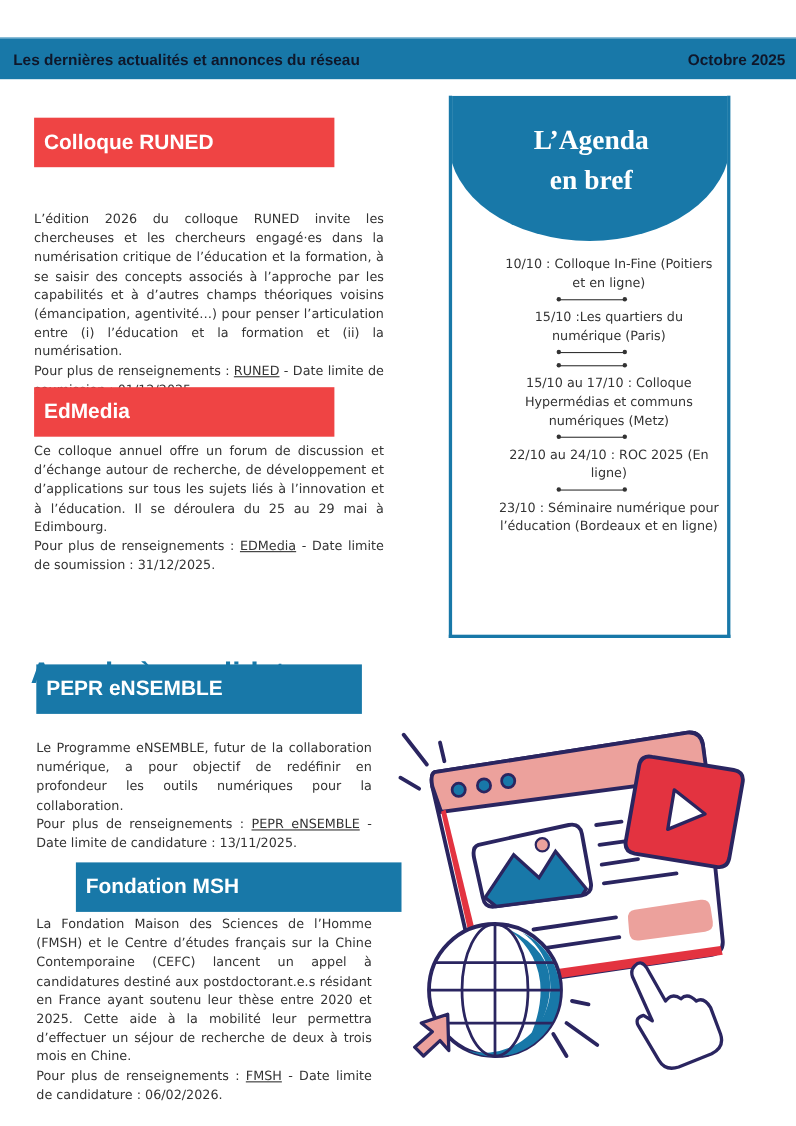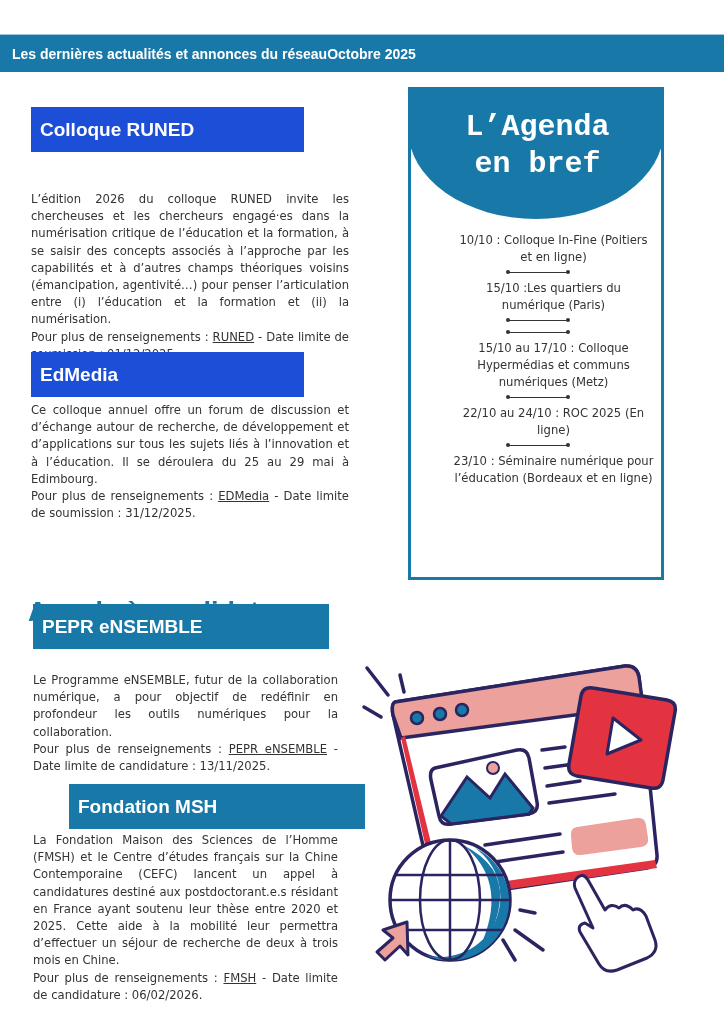--- a/index.html
+++ b/index.html
@@ -2,31 +2,31 @@
 <html><head>
 <meta charset="utf-8">
 <style>
   * { box-sizing: border-box; margin: 0; padding: 0; }
   html, body { width: 724px; height: 1024px; background: #ffffff; overflow: hidden; }
   body { position: relative; font-family: "DejaVu Sans", sans-serif; color: #333333; }
 
   .topbar {
     position: absolute; left: 0; top: 34px; width: 724px; height: 38px;
     background: #1878a8; border-top: 1px solid #9cc8e0;
-    display: flex; align-items: center; justify-content: flex-start;
-    padding: 0 10px 0 12px; color: #ffffff;
+    display: flex; align-items: center; justify-content: space-between;
+    padding: 0 10px 0 12px; color: #0f172a;
     font-family: "Liberation Sans", sans-serif; font-weight: bold; font-size: 14px;
   }
 
   .section-head {
     position: absolute; height: 45px; color: #fff;
     font-family: "Liberation Sans", sans-serif; font-weight: bold; font-size: 19px;
     display: flex; align-items: center; padding-left: 9px;
   }
-  .red { background: #1d4ed8; }
+  .red { background: #ef4444; }
   .blue { background: #1878a8; }
 
   .body-text {
     position: absolute; font-size: 11.6px; line-height: 17.2px;
     text-align: justify; color: #333;
     font-family: "DejaVu Sans", sans-serif;
   }
   .body-text p { margin: 0; }
   .link { text-decoration: underline; color: #333; cursor: pointer; }
 
@@ -40,22 +40,22 @@
     position: absolute; left: 408px; top: 87px; width: 256px; height: 493px;
     border: 3px solid #1878a8; border-top: none; overflow: hidden;
   }
   .agenda-cap {
     position: absolute; left: -3px; top: 0; width: 256px; height: 132px;
     background: #1878a8;
     border-radius: 0 0 128px 128px / 0 0 90px 90px;
   }
   .agenda-title {
     position: absolute; left: 0; top: 22px; width: 253px; text-align: center;
-    color: #fff; font-family: Liberation Mono, monospace; font-weight: bold;
-    font-size: 30px; line-height: 37px;
+    color: #fff; font-family: Liberation Serif, serif; font-weight: bold;
+    font-size: 25px; line-height: 37px;
   }
   .agenda-list {
     position: absolute; left: 10px; top: 145px; width: 233px;
     text-align: center; font-size: 11.6px; line-height: 17px; color: #333;
   }
   .agenda-item { padding: 0 0; margin-left: 32px; }
   .sep { display: block; width: 64px; height: 9px; margin: 2px auto 3px; position: relative; }
   .sep::before { content: ""; position: absolute; left: 2px; right: 2px; top: 4px; height: 1px; background: #333; }
   .sep::after { content: ""; position: absolute; left: 0; top: 2px; width: 4px; height: 4px; border-radius: 50%; background: #333; box-shadow: 60px 0 0 #333; }
 

